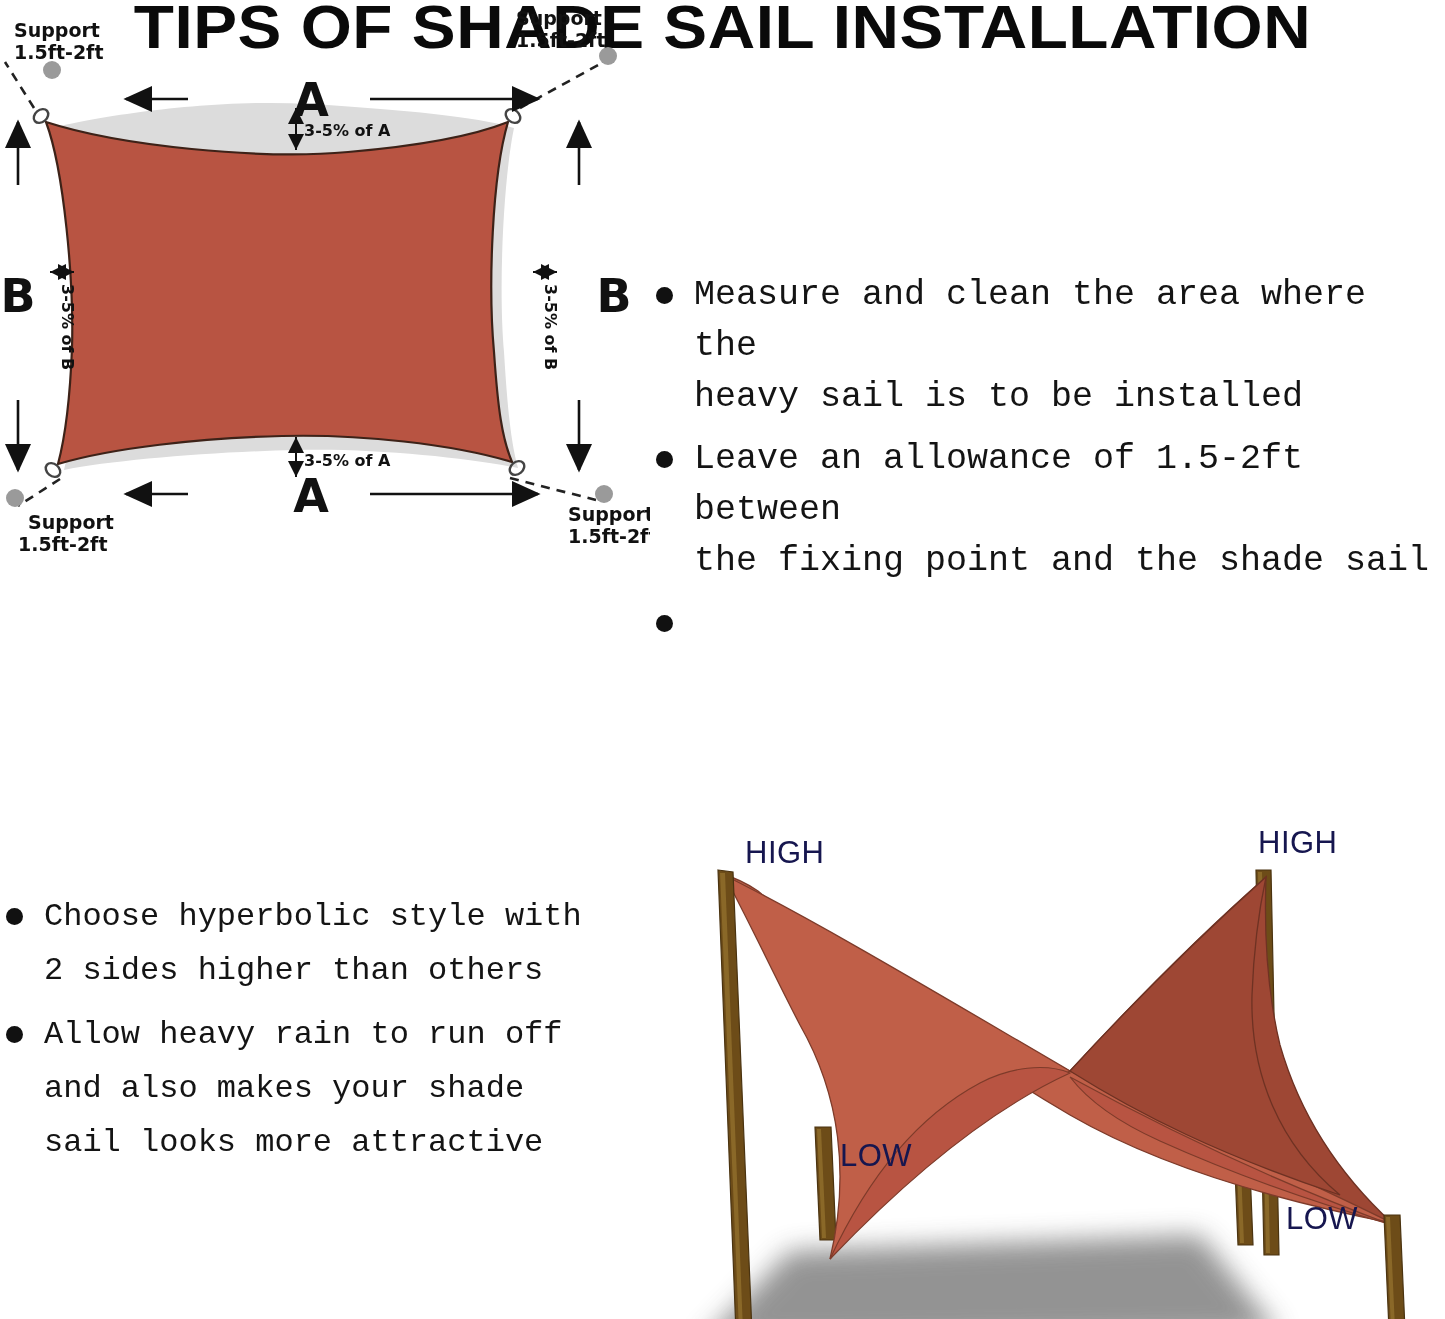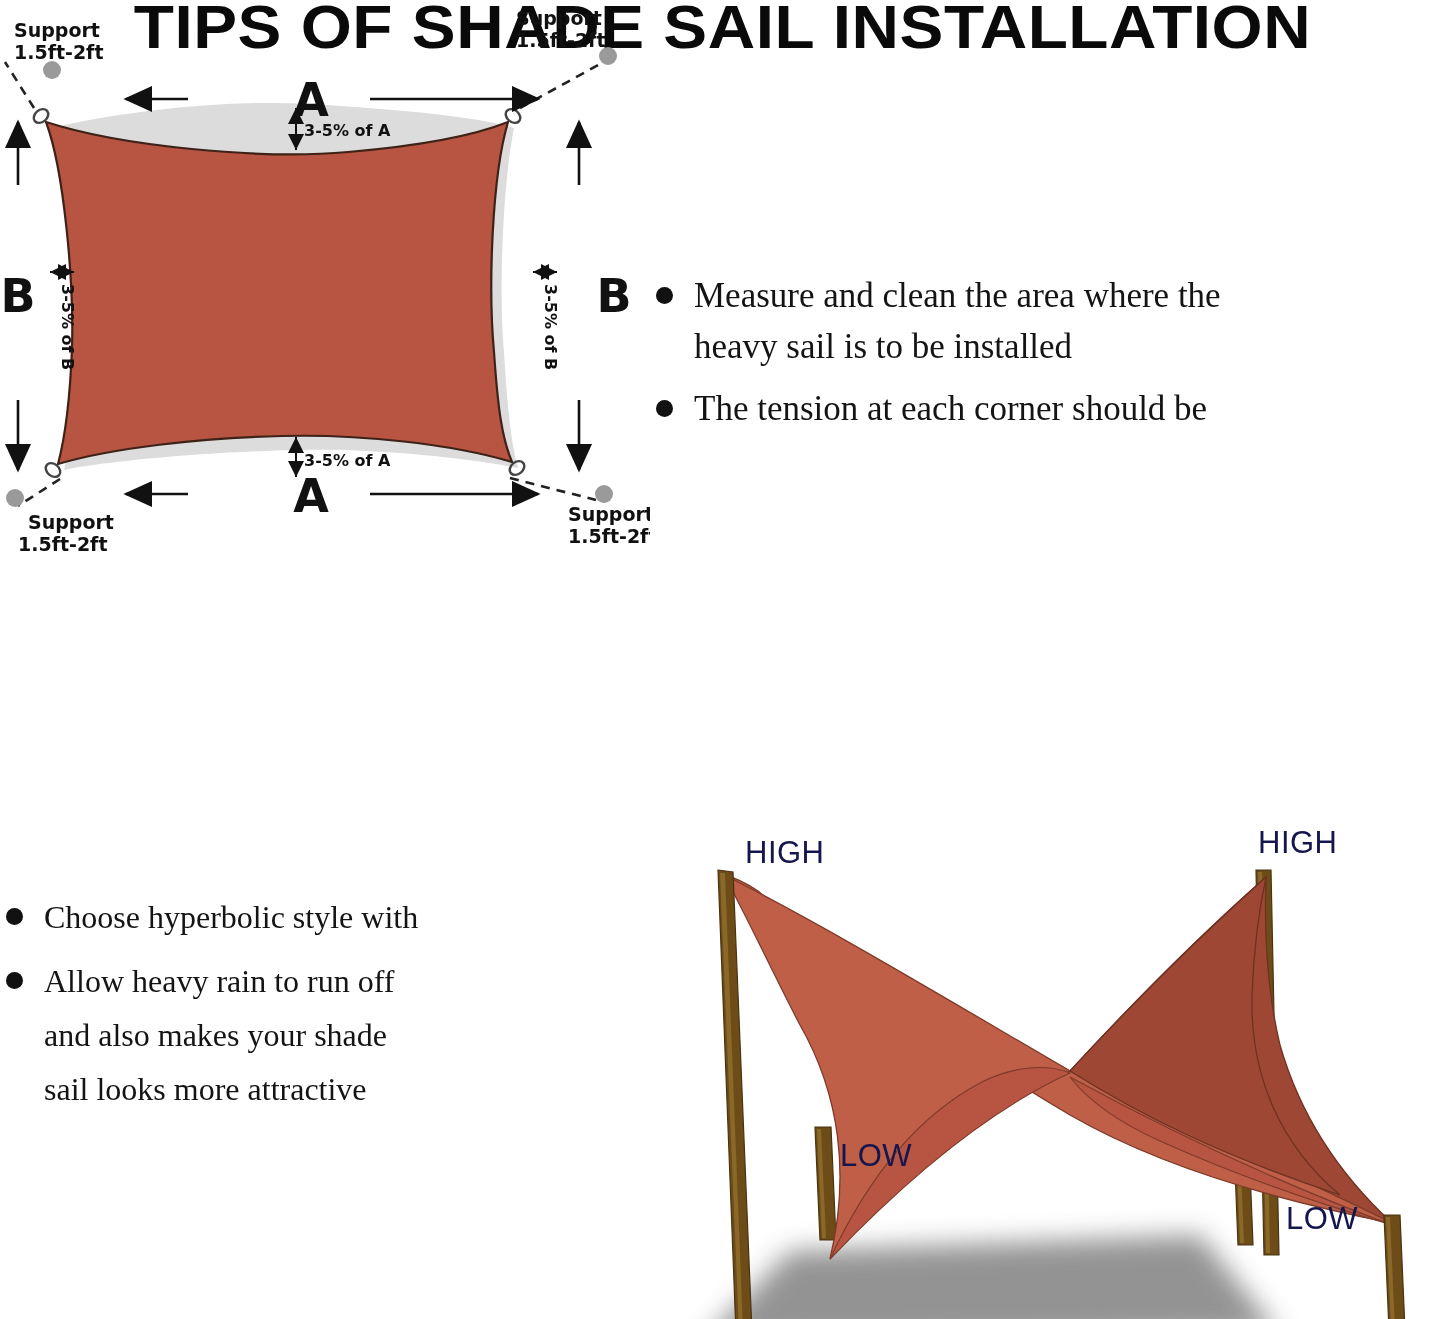--- a/index.html
+++ b/index.html
@@ -37,21 +37,21 @@
   .support-lbl{font-size:19px;}
   .pct-lbl{font-size:16px;}
   .dim-lbl{font-size:46px;font-weight:bold;}
 
   
   .bullets{list-style:none;margin:0;padding:0;}
   .bullets li{
     position:relative;
     padding-left:44px;
     color:#141414;
-    font-family:Liberation Serif, serif;
+    font-family:Liberation Mono, monospace;
   }
   .bullets li .bdot{
     position:absolute;left:6px;
     width:17px;height:17px;border-radius:50%;
     background:#111111;
   }
   .bullets li .btxt{display:block;}
 
   #tips-right{
     left:650px;top:270px;width:795px;
@@ -196,28 +196,33 @@
 </div>
 
 <ul class="bullets abs" id="tips-right">
   <li>
     <span class="bdot"></span>
     <span class="btxt">Measure and clean the area where the</span>
     <span class="btxt">heavy sail is to be installed</span>
   </li>
   <li>
     <span class="bdot"></span>
-    <span class="btxt">The tension at each corner should be</span>
+    <span class="btxt">Leave an allowance of 1.5-2ft between</span>
+    <span class="btxt">the fixing point and the shade sail</span>
+  </li>
+  <li>
+    <span class="bdot"></span>
   </li>
 </ul>
 
 <ul class="bullets abs" id="tips-left">
   <li>
     <span class="bdot"></span>
     <span class="btxt">Choose hyperbolic style with</span>
+    <span class="btxt">2 sides higher than others</span>
   </li>
   <li>
     <span class="bdot"></span>
     <span class="btxt">Allow heavy rain to run off</span>
     <span class="btxt">and also makes your shade</span>
     <span class="btxt">sail looks more attractive</span>
   </li>
 </ul>
 
 <div class="abs" id="hypar">

